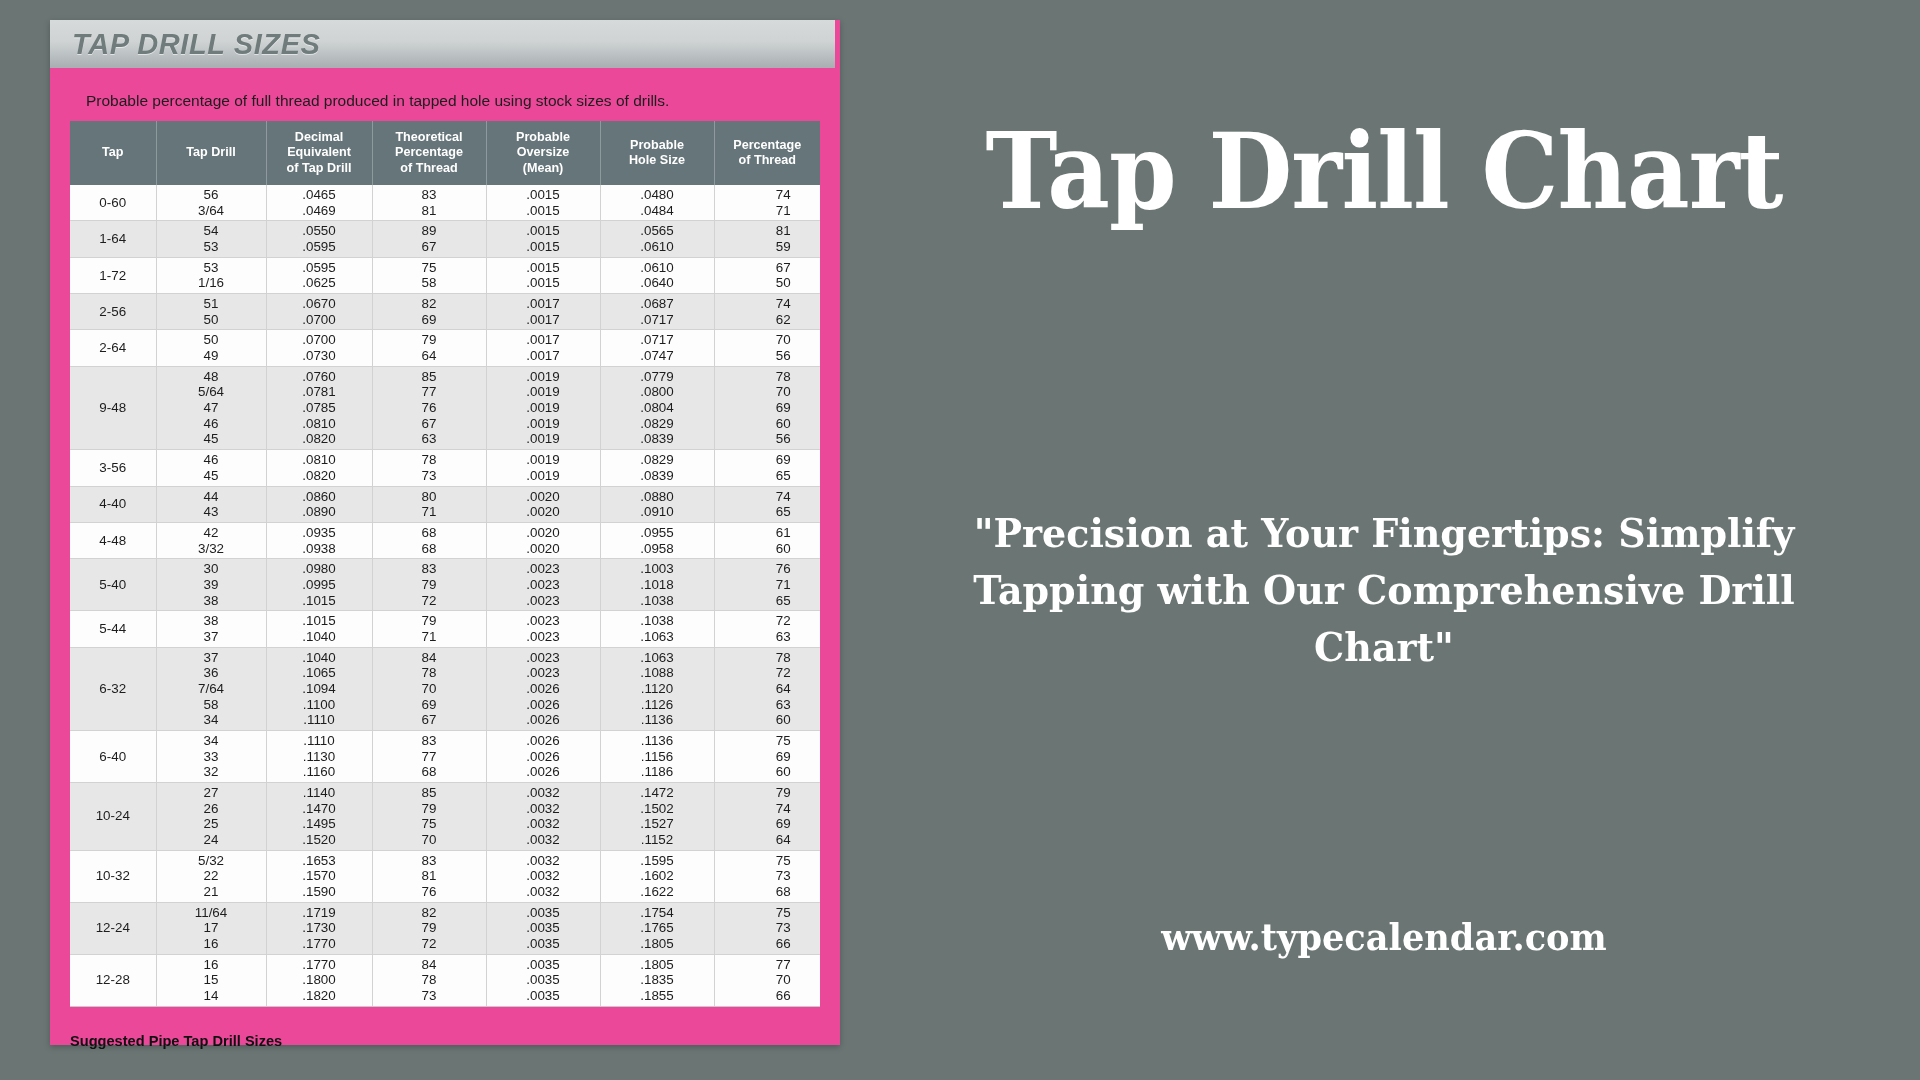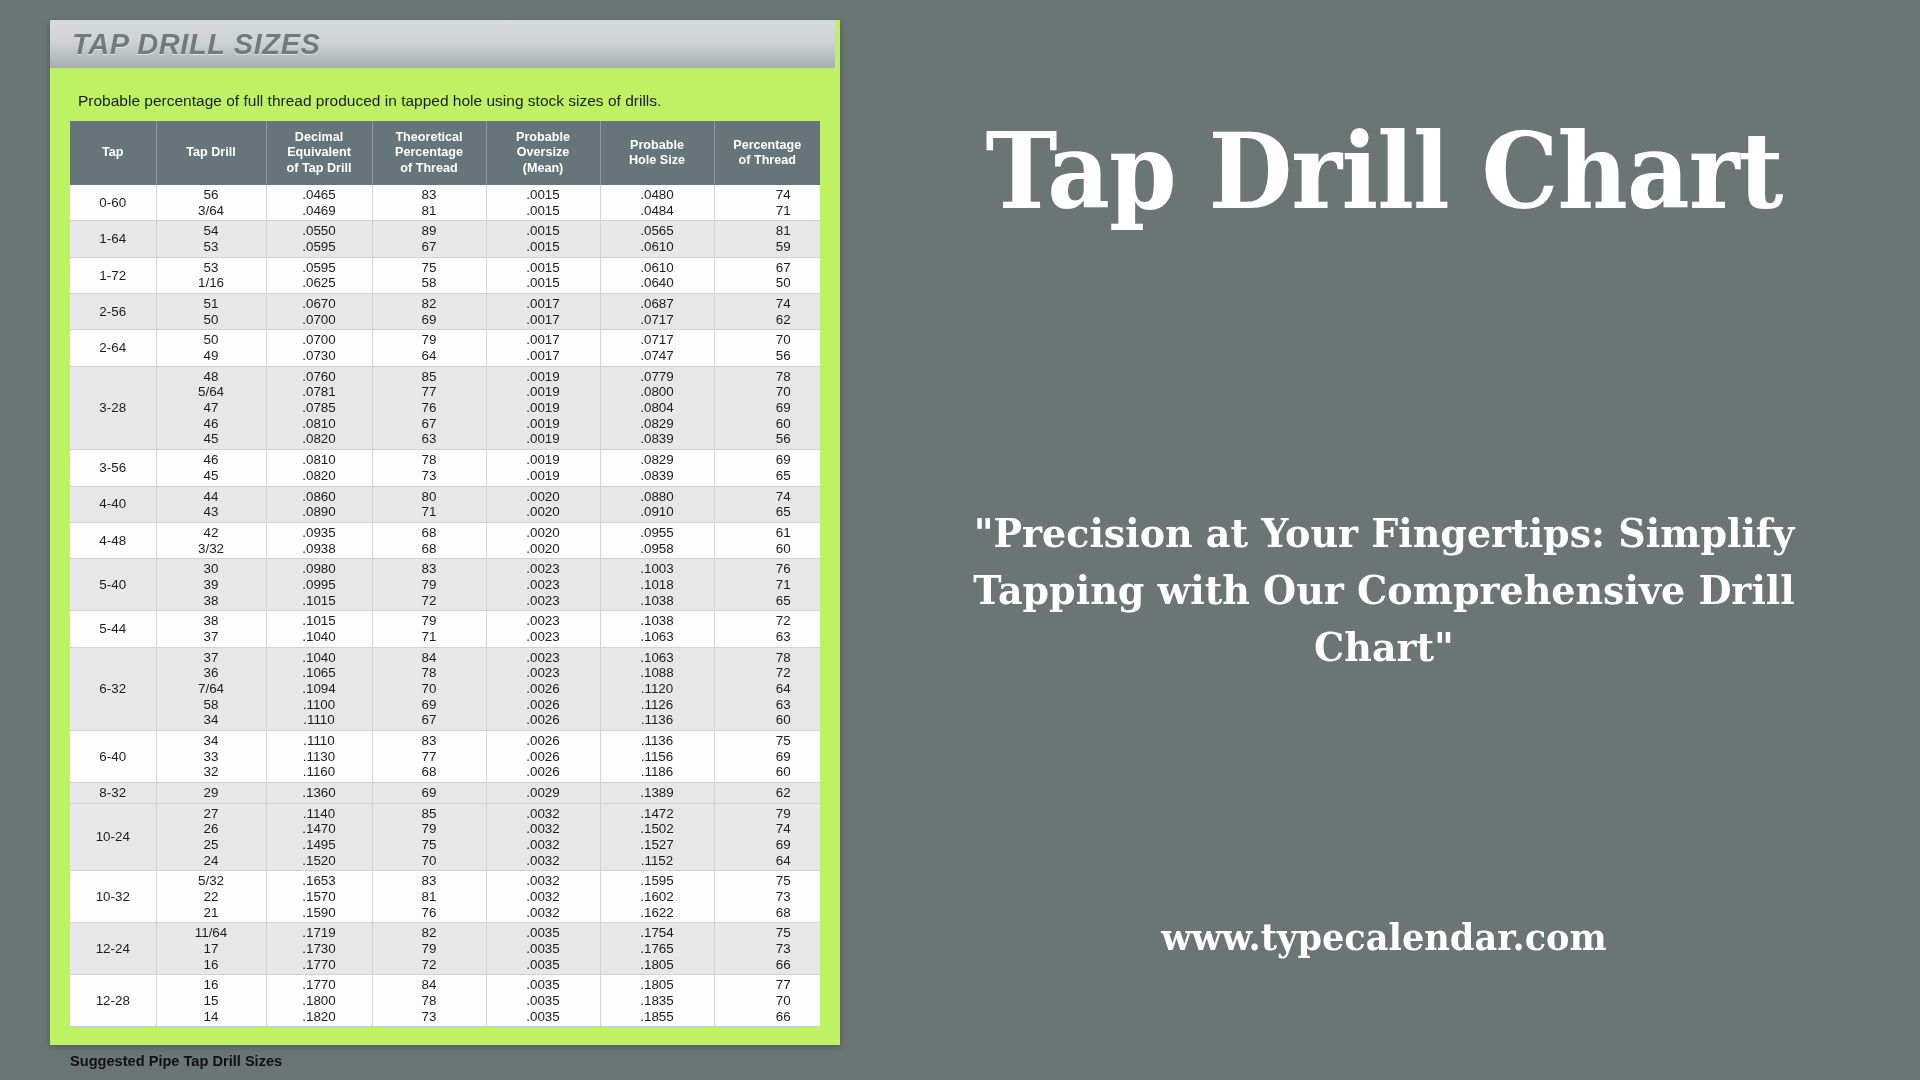--- a/index.html
+++ b/index.html
@@ -6,36 +6,36 @@
   body{
     width:1920px;height:1080px;overflow:hidden;
     background:#6b7674;
     font-family:"Liberation Sans", sans-serif;
   }
   .page{position:relative;width:1920px;height:1080px;}
 
   
   .card{
     position:absolute;left:50px;top:20px;width:790px;height:1025px;
-    background:#bef264;
+    background:#ec4899;
     box-shadow:0 2px 6px rgba(0,0,0,.25);
   }
   .banner{
     position:absolute;left:0;top:0;width:785px;height:48px;
     background:linear-gradient(to bottom,#d7dadb 0%,#cfd3d4 45%,#a8aeb1 100%);
     display:flex;align-items:center;
   }
   .banner-title{
     font-size:29px;font-weight:bold;font-style:italic;
     color:#6f7c7b;letter-spacing:.6px;margin-left:22px;
     text-shadow:0 1px 0 rgba(255,255,255,.55);
   }
   .card-inner{position:absolute;left:0;top:55px;width:790px;}
   .intro{
-    font-size:15.5px;color:#1d1d1d;margin:17px 0 11px 28px;
+    font-size:15.5px;color:#1d1d1d;margin:17px 0 11px 36px;
   }
 
   
   table.main{
     border-collapse:collapse;margin-left:20px;width:750px;
     table-layout:fixed;
   }
   table.main th{
     background:#66757a;color:#ffffff;
     font-size:12.6px;font-weight:bold;line-height:1.22;
@@ -281,21 +281,21 @@
               <td>
                 <span class="stack">.0717</span>
                 <span class="stack">.0747</span>
               </td>
               <td>
                 <span class="stack">70</span>
                 <span class="stack">56</span>
               </td>
             </tr>
             <tr class="alt">
-              <td>3-28</td>
+              <td>9-48</td>
               <td>
                 <span class="stack">48</span>
                 <span class="stack">5/64</span>
                 <span class="stack">47</span>
                 <span class="stack">46</span>
                 <span class="stack">45</span>
               </td>
               <td>
                 <span class="stack">.0760</span>
                 <span class="stack">.0781</span>
@@ -545,41 +545,20 @@
                 <span class="stack">.1156</span>
                 <span class="stack">.1186</span>
               </td>
               <td>
                 <span class="stack">75</span>
                 <span class="stack">69</span>
                 <span class="stack">60</span>
               </td>
             </tr>
             <tr class="alt">
-              <td>8-32</td>
-              <td>
-                <span class="stack">29</span>
-              </td>
-              <td>
-                <span class="stack">.1360</span>
-              </td>
-              <td>
-                <span class="stack">69</span>
-              </td>
-              <td>
-                <span class="stack">.0029</span>
-              </td>
-              <td>
-                <span class="stack">.1389</span>
-              </td>
-              <td>
-                <span class="stack">62</span>
-              </td>
-            </tr>
-            <tr class="alt">
               <td>10-24</td>
               <td>
                 <span class="stack">27</span>
                 <span class="stack">26</span>
                 <span class="stack">25</span>
                 <span class="stack">24</span>
               </td>
               <td>
                 <span class="stack">.1140</span>
                 <span class="stack">.1470</span>

